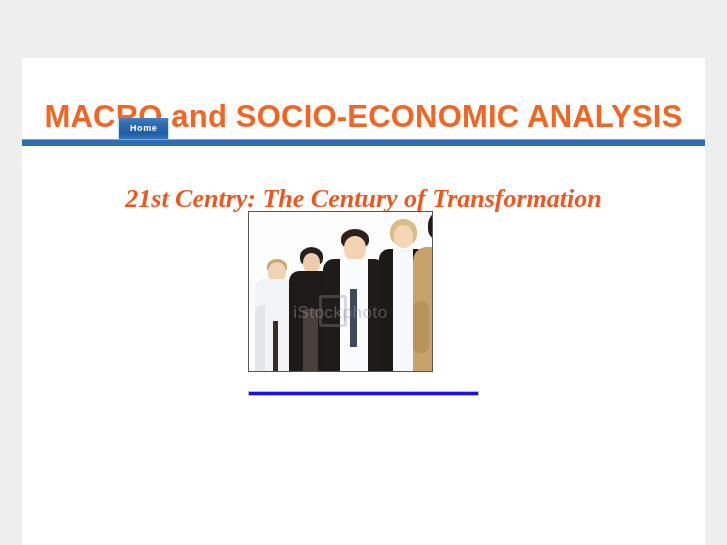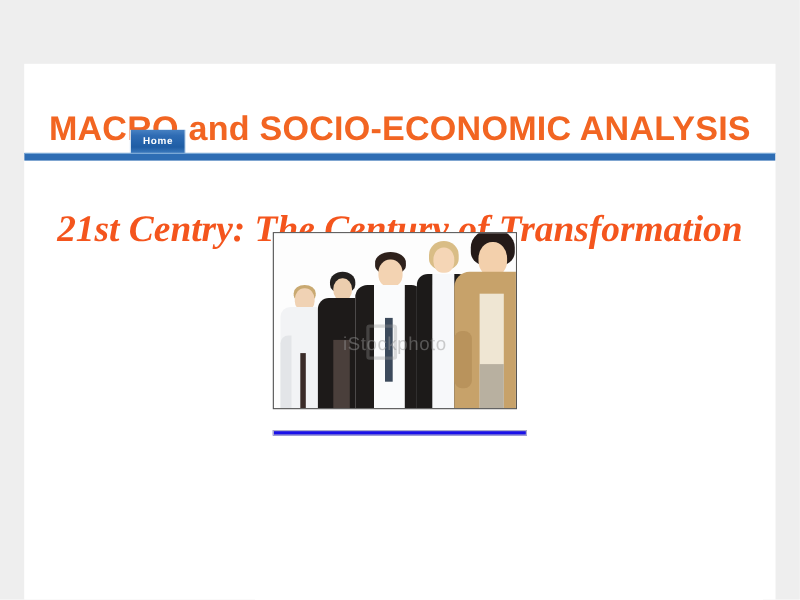--- a/index.html
+++ b/index.html
@@ -104,34 +104,34 @@
   #headline {
     position: absolute;
     left: 0;
     top: 104px;
     width: 683px;
     text-align: center;
     color: #f4551d;
     font-family: "Liberation Serif", serif;
     font-weight: bold;
     font-style: italic;
-    font-size: 34px;
+    font-size: 26px;
     white-space: nowrap;
   }
 
   
   #hero-figure {
     position: absolute;
     left: 226px;
     top: 153px;
-    width: 222px;
+    width: 185px;
     height: 161px;
     border: 1px solid #555555;
     box-sizing: border-box;
-    background: #e5e5e5;
+    background: #a16207;
     overflow: hidden;
   }
   #hero-photo {
     position: absolute;
     inset: 0;
     background: #fdfdfd;
   }
   .person {
     position: absolute;
     bottom: 0;

